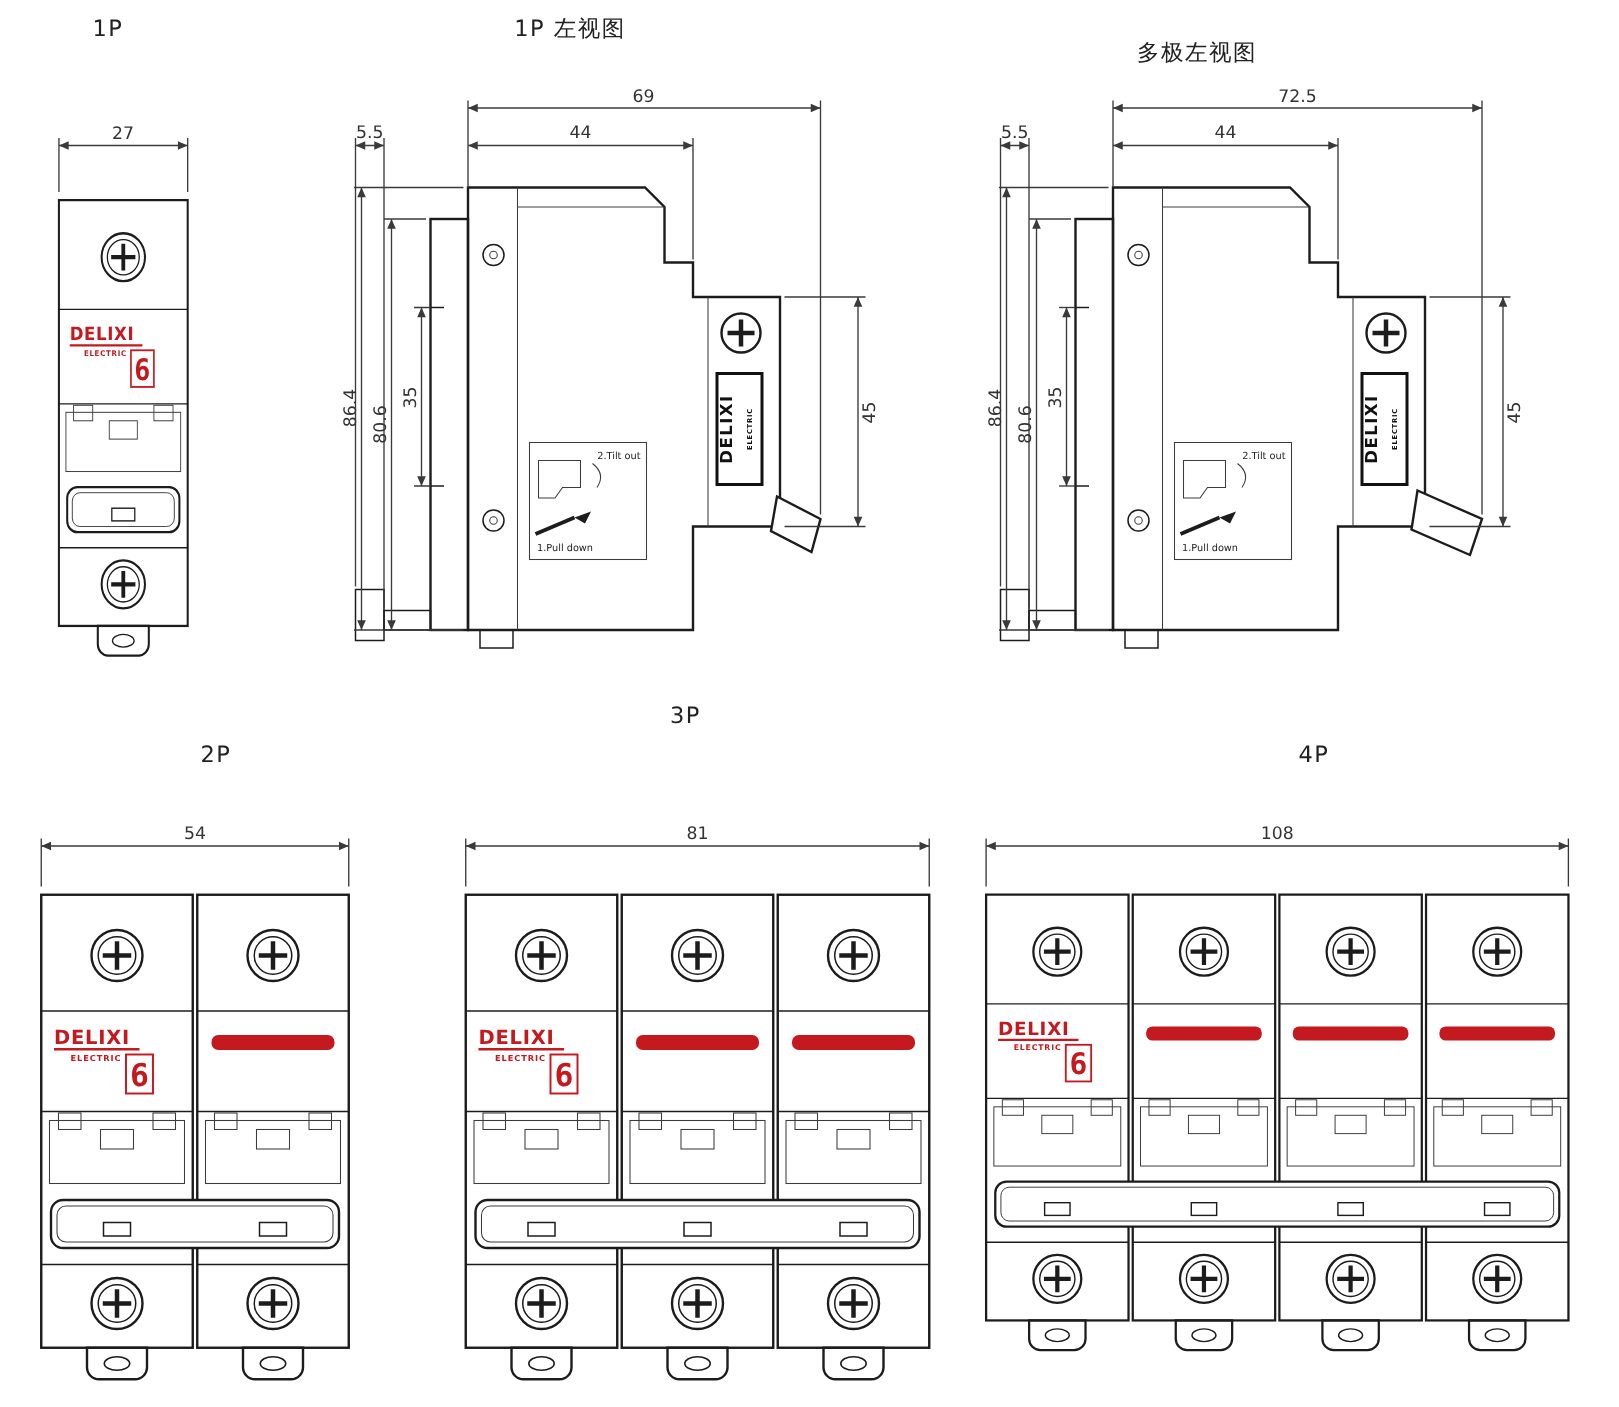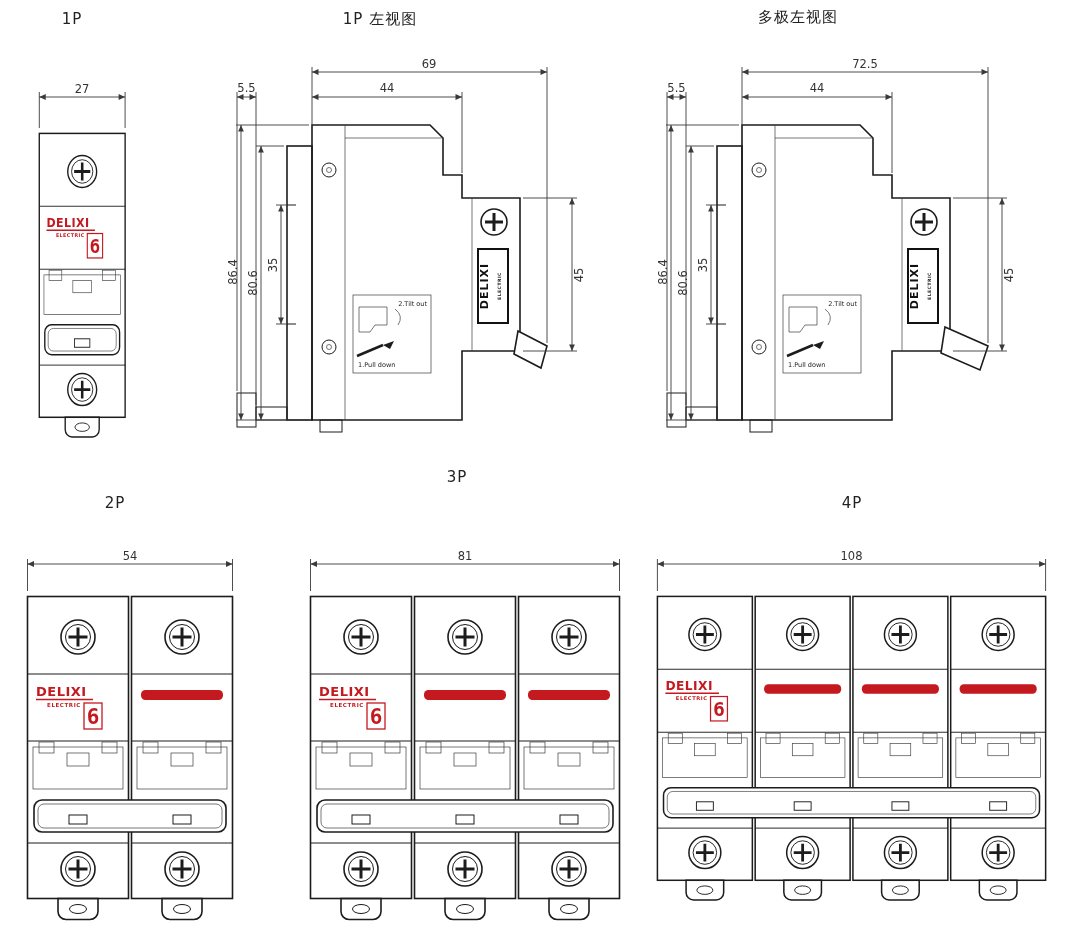--- a/index.html
+++ b/index.html
@@ -100,24 +100,24 @@
         <text x="202" y="251" class="note" text-anchor="end">2.Tilt out</text>
         <path d="M132,301 l26,-11" class="driver"></path>
         <path d="M158,290 l11,-4 -4,8 z" class="fillk"></path>
         <text x="133" y="312" class="note">1.Pull down</text>
       </g>
     </defs>
   </svg>
 
   <div class="hdr" style="left:40px;top:10px;width:64px">1P</div>
   <div class="hdr" style="left:300px;top:10px;width:160px">1P 左视图</div>
-  <div class="hdr" style="left:718px;top:8px;width:160px">多极左视图</div>
-  <div class="hdr" style="left:83px;top:494px;width:64px">2P</div>
+  <div class="hdr" style="left:718px;top:26px;width:160px">多极左视图</div>
+  <div class="hdr" style="left:112px;top:494px;width:64px">2P</div>
   <div class="hdr" style="left:425px;top:468px;width:64px">3P</div>
-  <div class="hdr" style="left:820px;top:494px;width:64px">4P</div>
+  <div class="hdr" style="left:844px;top:494px;width:64px">4P</div>
 
   <svg class="abs" style="left:10px;top:70px" width="150" height="400" viewBox="0 0 150 400">
     <g>
       <line x1="29.3" y1="58" x2="29.3" y2="22" class="dim"></line>
       <line x1="115.1" y1="58" x2="115.1" y2="22" class="dim"></line>
       <line x1="29.3" y1="27" x2="115.1" y2="27" class="dim" marker-start="url(#arr)" marker-end="url(#arr)"></line>
       <text x="72" y="22.5" class="dimtxt" text-anchor="middle">27</text>
     </g>
     <g transform="translate(28,62) scale(0.85,0.94)">
       <use href="#pole-main"></use>

